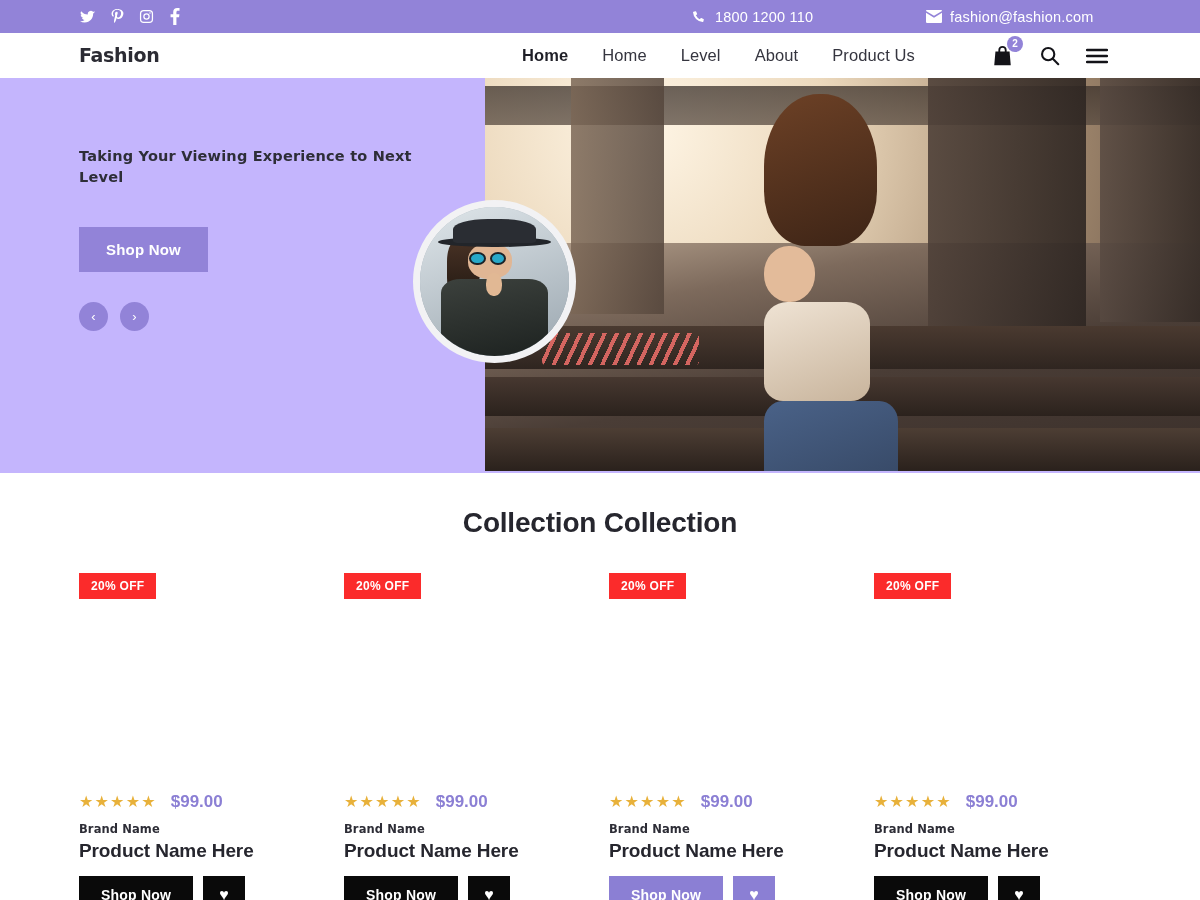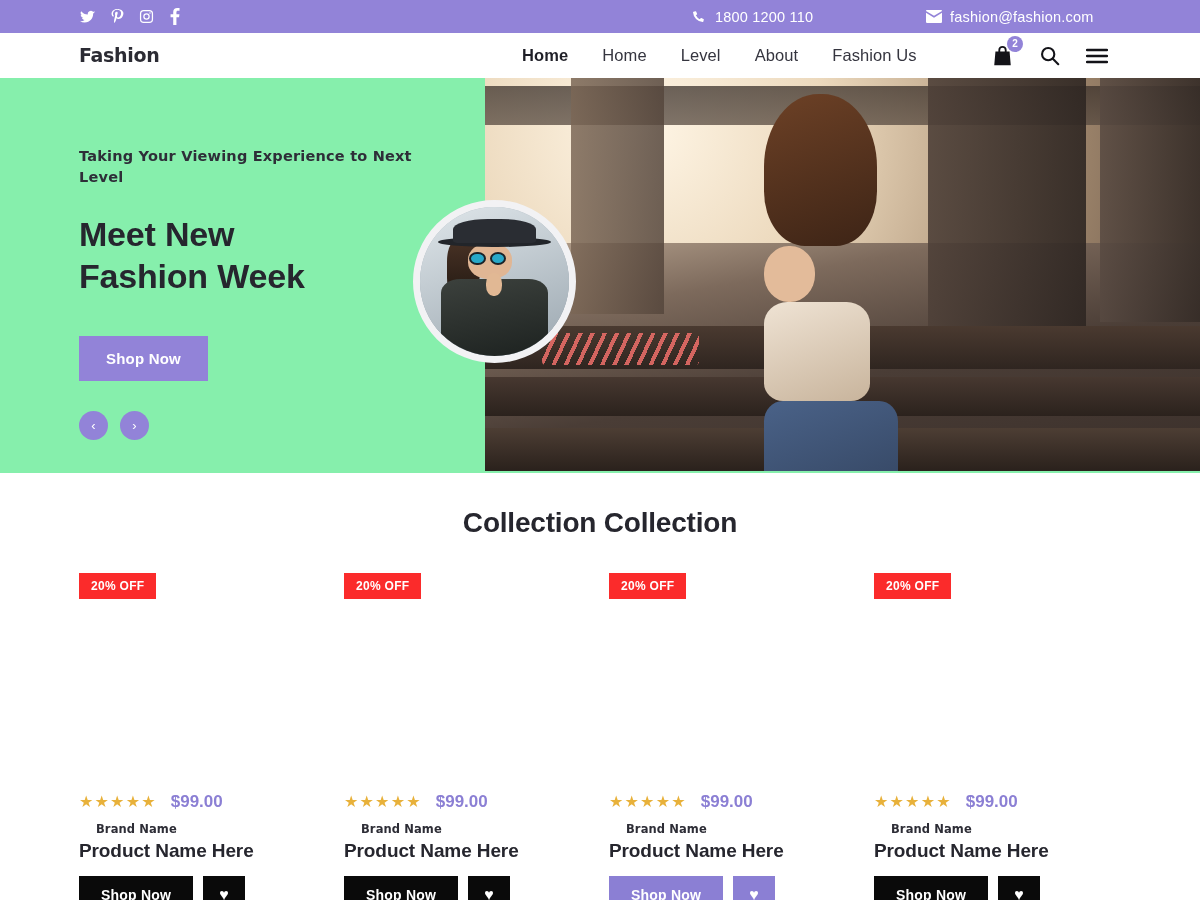--- a/index.html
+++ b/index.html
@@ -101,21 +101,21 @@
     border-radius: 50%;
     font-size: 10px;
     display: flex; align-items: center; justify-content: center;
     font-weight: 600;
   }
 
   
   .hero {
     position: relative;
     height: 395px;
-    background: #86efac;
+    background: #c4b5fd;
     overflow: visible;
   }
   .hero-img {
     position: absolute;
     left: 485px; top: 0;
     width: 715px; height: 393px;
     overflow: hidden;
   }
   .hero-img .ph { width: 100%; height: 100%; position: relative; }
 
@@ -251,21 +251,20 @@
   .rating-row { display: flex; align-items: center; gap: 14px; }
   .stars { color: #e8b13a; font-size: 16px; letter-spacing: 1.2px; line-height: 1; }
   .price { color: #8b7fd4; font-size: 17px; font-weight: 700; }
   .brand {
     font-family: "DejaVu Sans", sans-serif;
     font-size: 11.5px;
     font-weight: 700;
     color: #2d2d36;
     margin-top: 10px;
     letter-spacing: .1px;
-    margin-left: 17px;
   }
   .pname {
     font-size: 19px;
     font-weight: 700;
     color: #26262e;
     margin-top: 4px;
     letter-spacing: -.1px;
   }
   .card-actions { display: flex; gap: 10px; margin-top: 14px; }
   .btn-shop {
@@ -382,21 +381,21 @@
 </div>
 
 <div class="header">
   <div class="logo">Fashion</div>
 
   <div class="nav">
     <span class="navitem active">Home</span>
     <span class="navitem">Home</span>
     <span class="navitem">Level</span>
     <span class="navitem">About</span>
-    <span class="navitem">Fashion Us</span>
+    <span class="navitem">Product Us</span>
   </div>
 
   <div class="header-icons">
     <span class="hicon">
       <svg width="21" height="22" viewBox="0 0 22 24" fill="#131318">
           <path d="M6.5 7V5.5a4.5 4.5 0 0 1 9 0V7h3.2l1.3 15H2L3.3 7h3.2zm2 0h5V5.5a2.5 2.5 0 0 0-5 0V7z"></path>
         </svg>
       <span class="cart-badge">2</span>
     </span>
     <span class="hicon">
@@ -447,24 +446,20 @@
       <div class="glassR"></div>
       <div class="brim"></div>
       <div class="hat"></div>
       <div class="coat"></div>
       <div class="hand"></div>
     </div>
   </div>
 
   <div class="hero-text">
     <div class="eyebrow">Taking Your Viewing Experience to Next Level</div>
-    <div class="hero-title">
-      <div>Meet New</div>
-      <div>Fashion Week</div>
-    </div>
     <button class="btn-shop-hero">Shop Now</button>
     <div class="slider-arrows">
       <span class="arrow">‹</span>
       <span class="arrow">›</span>
     </div>
   </div>
 </div>
 
 <div class="section-title">Collection Collection</div>
 

